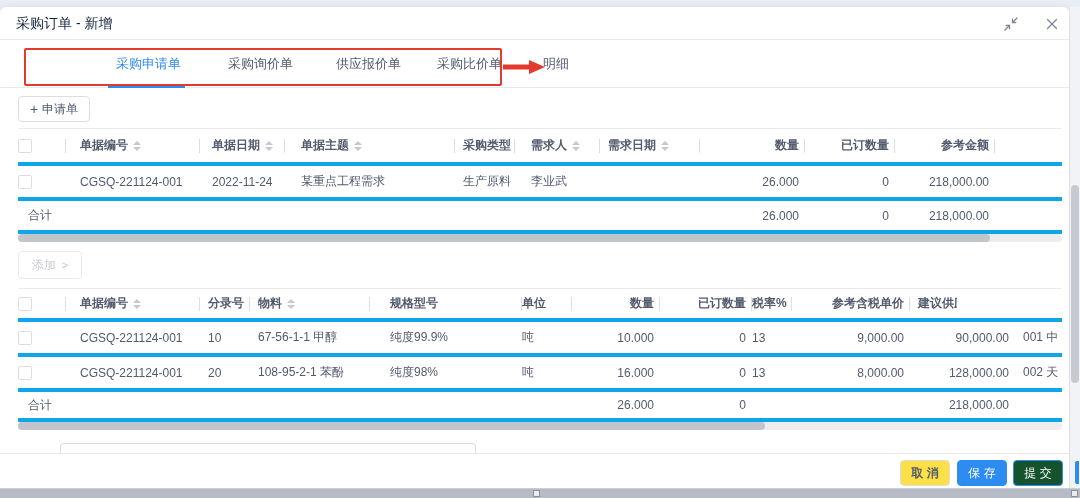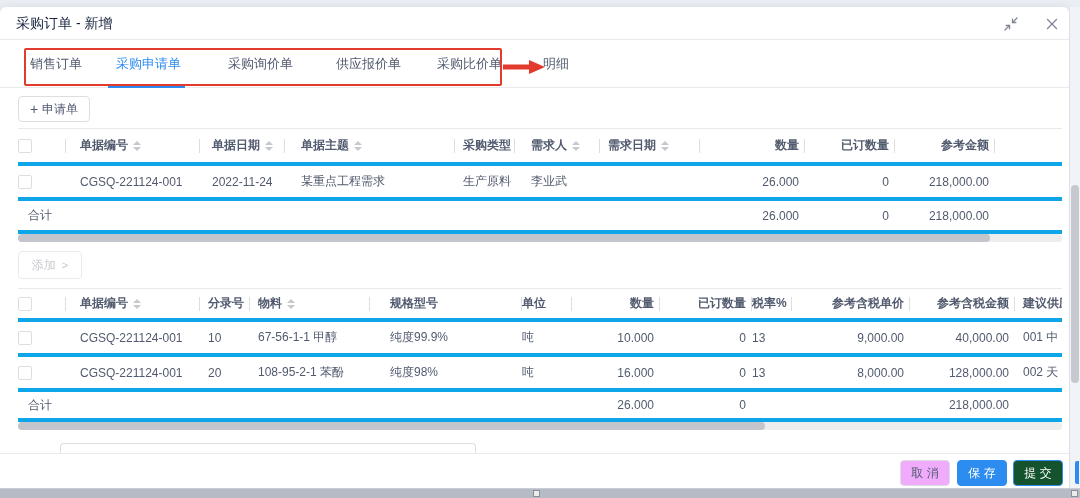--- a/index.html
+++ b/index.html
@@ -73,21 +73,21 @@
   .hs1 { top:227px; }
   .hs2 { top:415px; }
   .hscroll .thumb { position:absolute; left:0; top:0; height:8px; background:#c2c5cb; border-radius:4px; cursor:pointer; }
   .hs1 .thumb { width:972px; }
   .hs2 .thumb { width:747px; }
   
   .cutoff-box { position:absolute; left:60px; top:436px; width:416px; height:10px; background:#fff; border:1px solid #dcdee2; border-bottom:none; border-radius:4px 4px 0 0; }
   
   .dlg-footer { position:absolute; left:0; top:446px; width:100%; height:35px; background:#fff; border-top:1px solid #e8eaec; }
   .foot-btn { position:absolute; top:6px; height:26px; width:50px; display:flex; align-items:center; justify-content:center; border-radius:4px; font-size:12px; cursor:pointer; }
-  .btn-cancel { left:900px; background:#f0abfc; border:1px solid #dcdee2; color:#515a6e; }
+  .btn-cancel { left:900px; background:#fde047; border:1px solid #dcdee2; color:#515a6e;font-weight:bold; }
   .btn-save { left:957px; background:#2d8cf0; color:#fff; border:1px solid #2d8cf0; }
   .btn-submit { left:1013px; background:#14532d; color:#fff; border:1px solid #2d8cf0; }
   
   .win-vbar { position:absolute; right:0; top:7px; width:10px; height:481px; background:#f2f3f6; }
   .win-vbar .vthumb { position:absolute; left:1px; top:178px; width:8px; height:198px; background:#c6c9cf; border-radius:4px; cursor:pointer; }
   .blue-sliver { position:absolute; left:1075px; top:461px; width:4px; height:23px; background:#2d8cf0; border-radius:2px 0 0 2px; z-index:6; }
   .win-hbar { position:absolute; left:0; top:488px; width:1080px; height:10px; background:#b6bcc6; border-top:1px solid #c9cdd5; }
   .hbar-handle { position:absolute; top:1px; width:7px; height:7px; background:#ececec; border:1px solid #8a8f98; }
   .hh1 { left:533px; }
   .hh2 { left:1071px; }
@@ -114,21 +114,20 @@
         <svg width="16" height="16" viewBox="0 0 16 16">
           <g stroke="#808695" stroke-width="1.3" fill="none" stroke-linecap="round">
             <path d="M3.5 3.5 L12.5 12.5"></path>
               <path d="M12.5 3.5 L3.5 12.5"></path>
           </g>
         </svg>
       </div>
     </div>
 
     <div class="tabs-row">
-      <div class="tab" style="left:30px">销售订单</div>
       <div class="tab active" style="left:116px">采购申请单</div>
       <div class="tab" style="left:228px">采购询价单</div>
       <div class="tab" style="left:336px">供应报价单</div>
       <div class="tab" style="left:437px">采购比价单</div>
       <div class="tab" style="left:543px">明细</div>
     </div>
     <div class="anno-box"></div>
     <svg class="anno-arrow" viewBox="0 0 42 16">
       <path d="M0 8 H27" stroke="#e23a2c" stroke-width="5"></path>
       <polygon points="26,1 42,8 26,15" fill="#e23a2c"></polygon>
@@ -258,41 +257,38 @@
           </div>
         <div class="td c7 num th sep">
             <span>已订数量</span>
           </div>
         <div class="td c8 ctr th sep">
             <span>税率%</span>
           </div>
         <div class="td c9 num th sep">
             <span>参考含税单价</span>
           </div>
-        <div class="td c10 num th sep">
-            <span>参考含税金额</span>
-          </div>
         <div class="td c11 th">
             <span>建议供应商</span>
           </div>
       </div>
       <div class="tr data-row">
         <div class="td c0 ctr">
             <span class="cb"></span>
           </div>
         <div class="td c1">CGSQ-221124-001</div>
         <div class="td c2">10</div>
         <div class="td c3">67-56-1-1 甲醇</div>
         <div class="td c4">纯度99.9%</div>
         <div class="td c5 ctr">吨</div>
         <div class="td c6 num">10.000</div>
         <div class="td c7 num">0</div>
         <div class="td c8 ctr">13</div>
         <div class="td c9 num">9,000.00</div>
-        <div class="td c10 num">40,000.00</div>
+        <div class="td c10 num">90,000.00</div>
         <div class="td c11">001 中</div>
       </div>
       <div class="tr data-row">
         <div class="td c0 ctr">
             <span class="cb"></span>
           </div>
         <div class="td c1">CGSQ-221124-001</div>
         <div class="td c2">20</div>
         <div class="td c3">108-95-2-1 苯酚</div>
         <div class="td c4">纯度98%</div>

